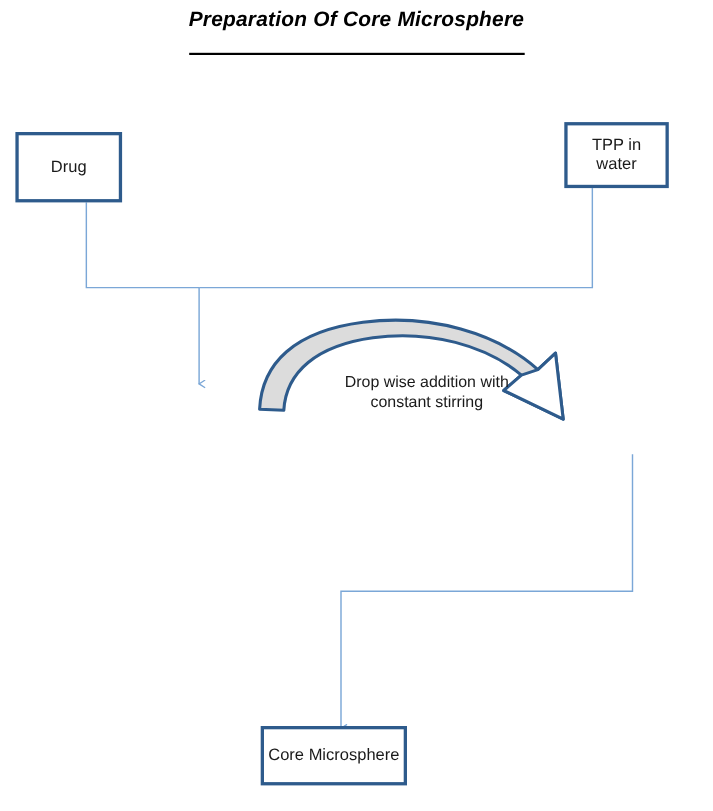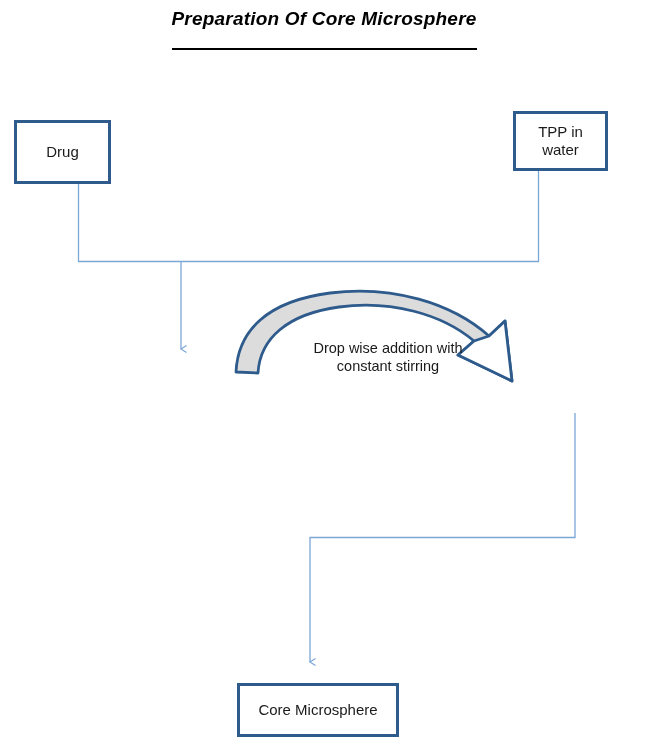--- a/index.html
+++ b/index.html
@@ -64,21 +64,21 @@
   }
   #node-solution {
     left: 110px; top: 352px; width: 141px; height: 67px;
     font-size: 14.5px;
   }
   #node-chitosan {
     left: 510px; top: 345px; width: 128px; height: 68px;
     font-size: 14.5px;
   }
   #node-core {
-    left: 237px; top: 683px; width: 162px; height: 54px;
+    left: 237px; top: 660px; width: 133px; height: 54px;
   }
   .curve-label {
     position: absolute;
     left: 293px;
     top: 327px;
     width: 190px;
     text-align: center;
     font-family: "Liberation Sans", sans-serif;
     font-size: 14.5px;
     line-height: 1.25;

